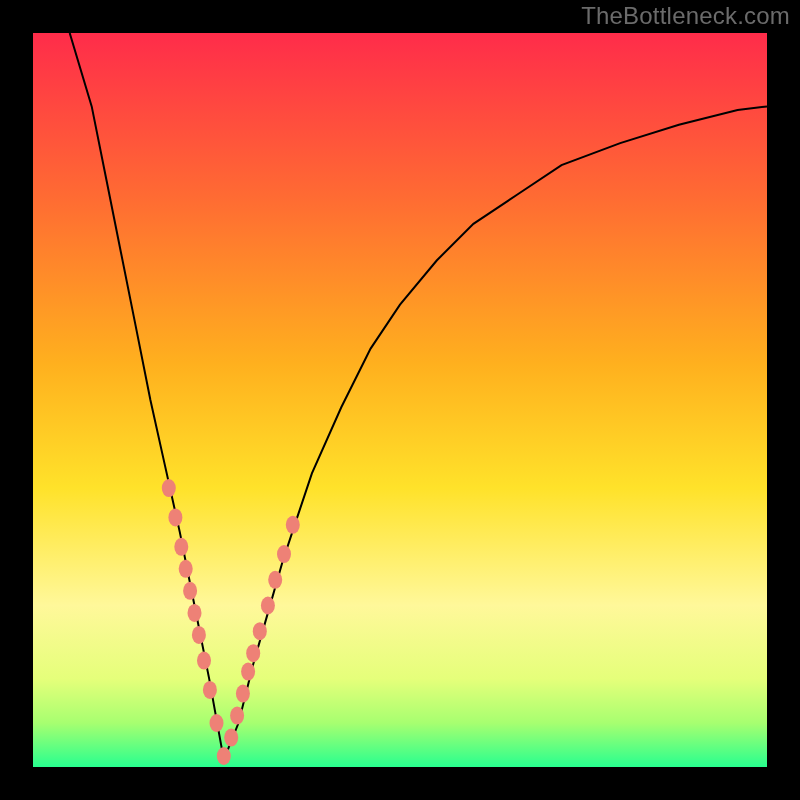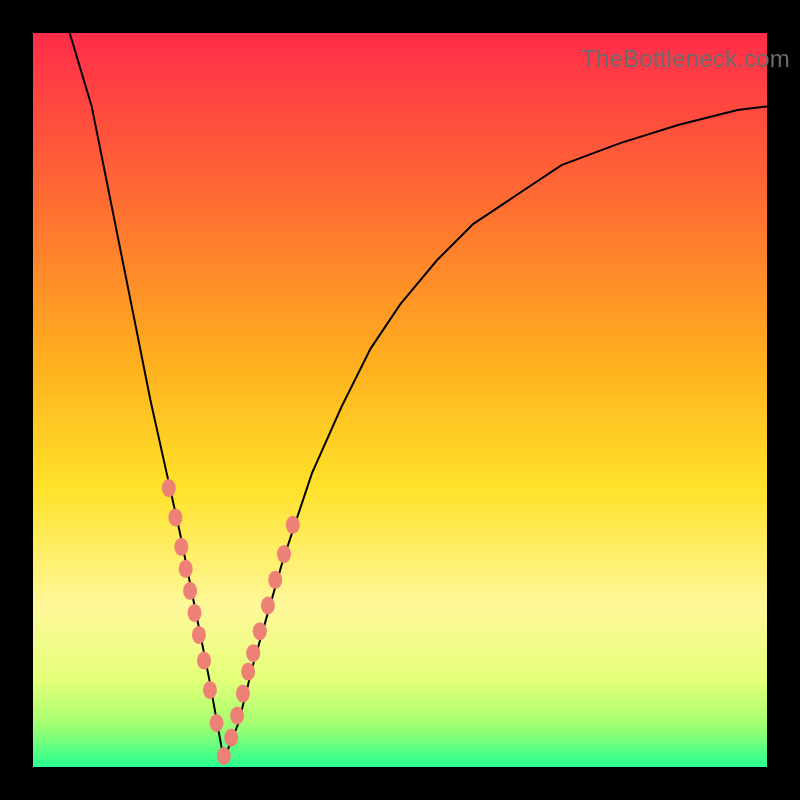--- a/index.html
+++ b/index.html
@@ -17,21 +17,20 @@
   .watermark {
     position: absolute;
     right: 10px;
     top: 2px;
     font-family: Arial, Helvetica, sans-serif;
     font-size: 24px;
     font-weight: 400;
     color: #6b6b6b;
     letter-spacing: 0.2px;
     user-select: none;
-    margin-top: 43px;
   }
 </style>
 </head>
 <body>
 <div class="stage">
 
   <svg class="plot" viewBox="0 0 800 800" width="800" height="800">
     <defs>
       <linearGradient id="bg-grad" x1="0" y1="0" x2="0" y2="1">
         <stop id="g0" offset="0%" stop-color="#ff2c4a"></stop>

